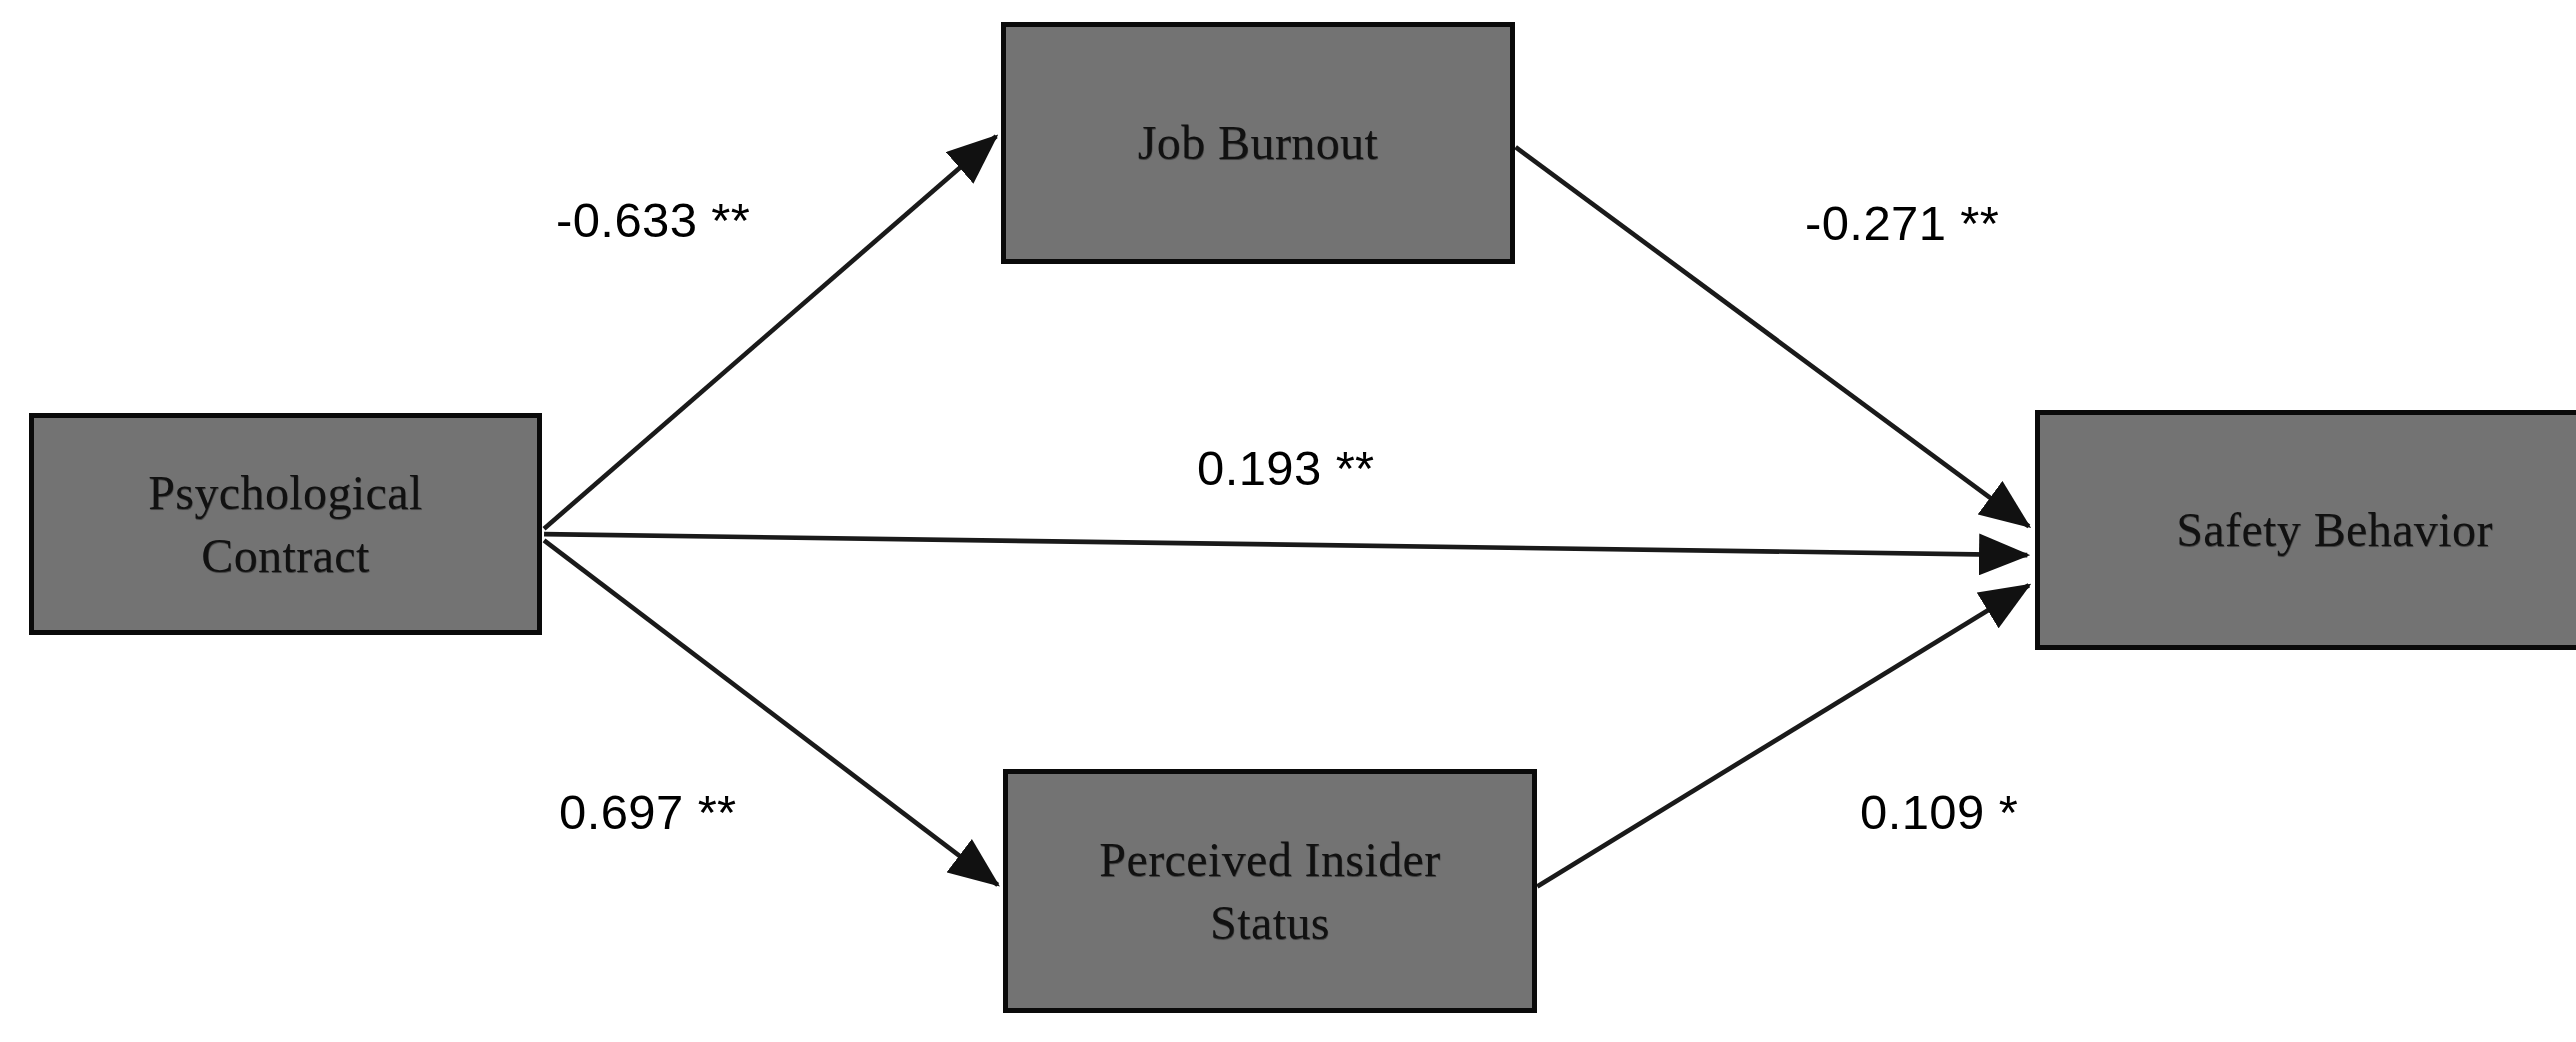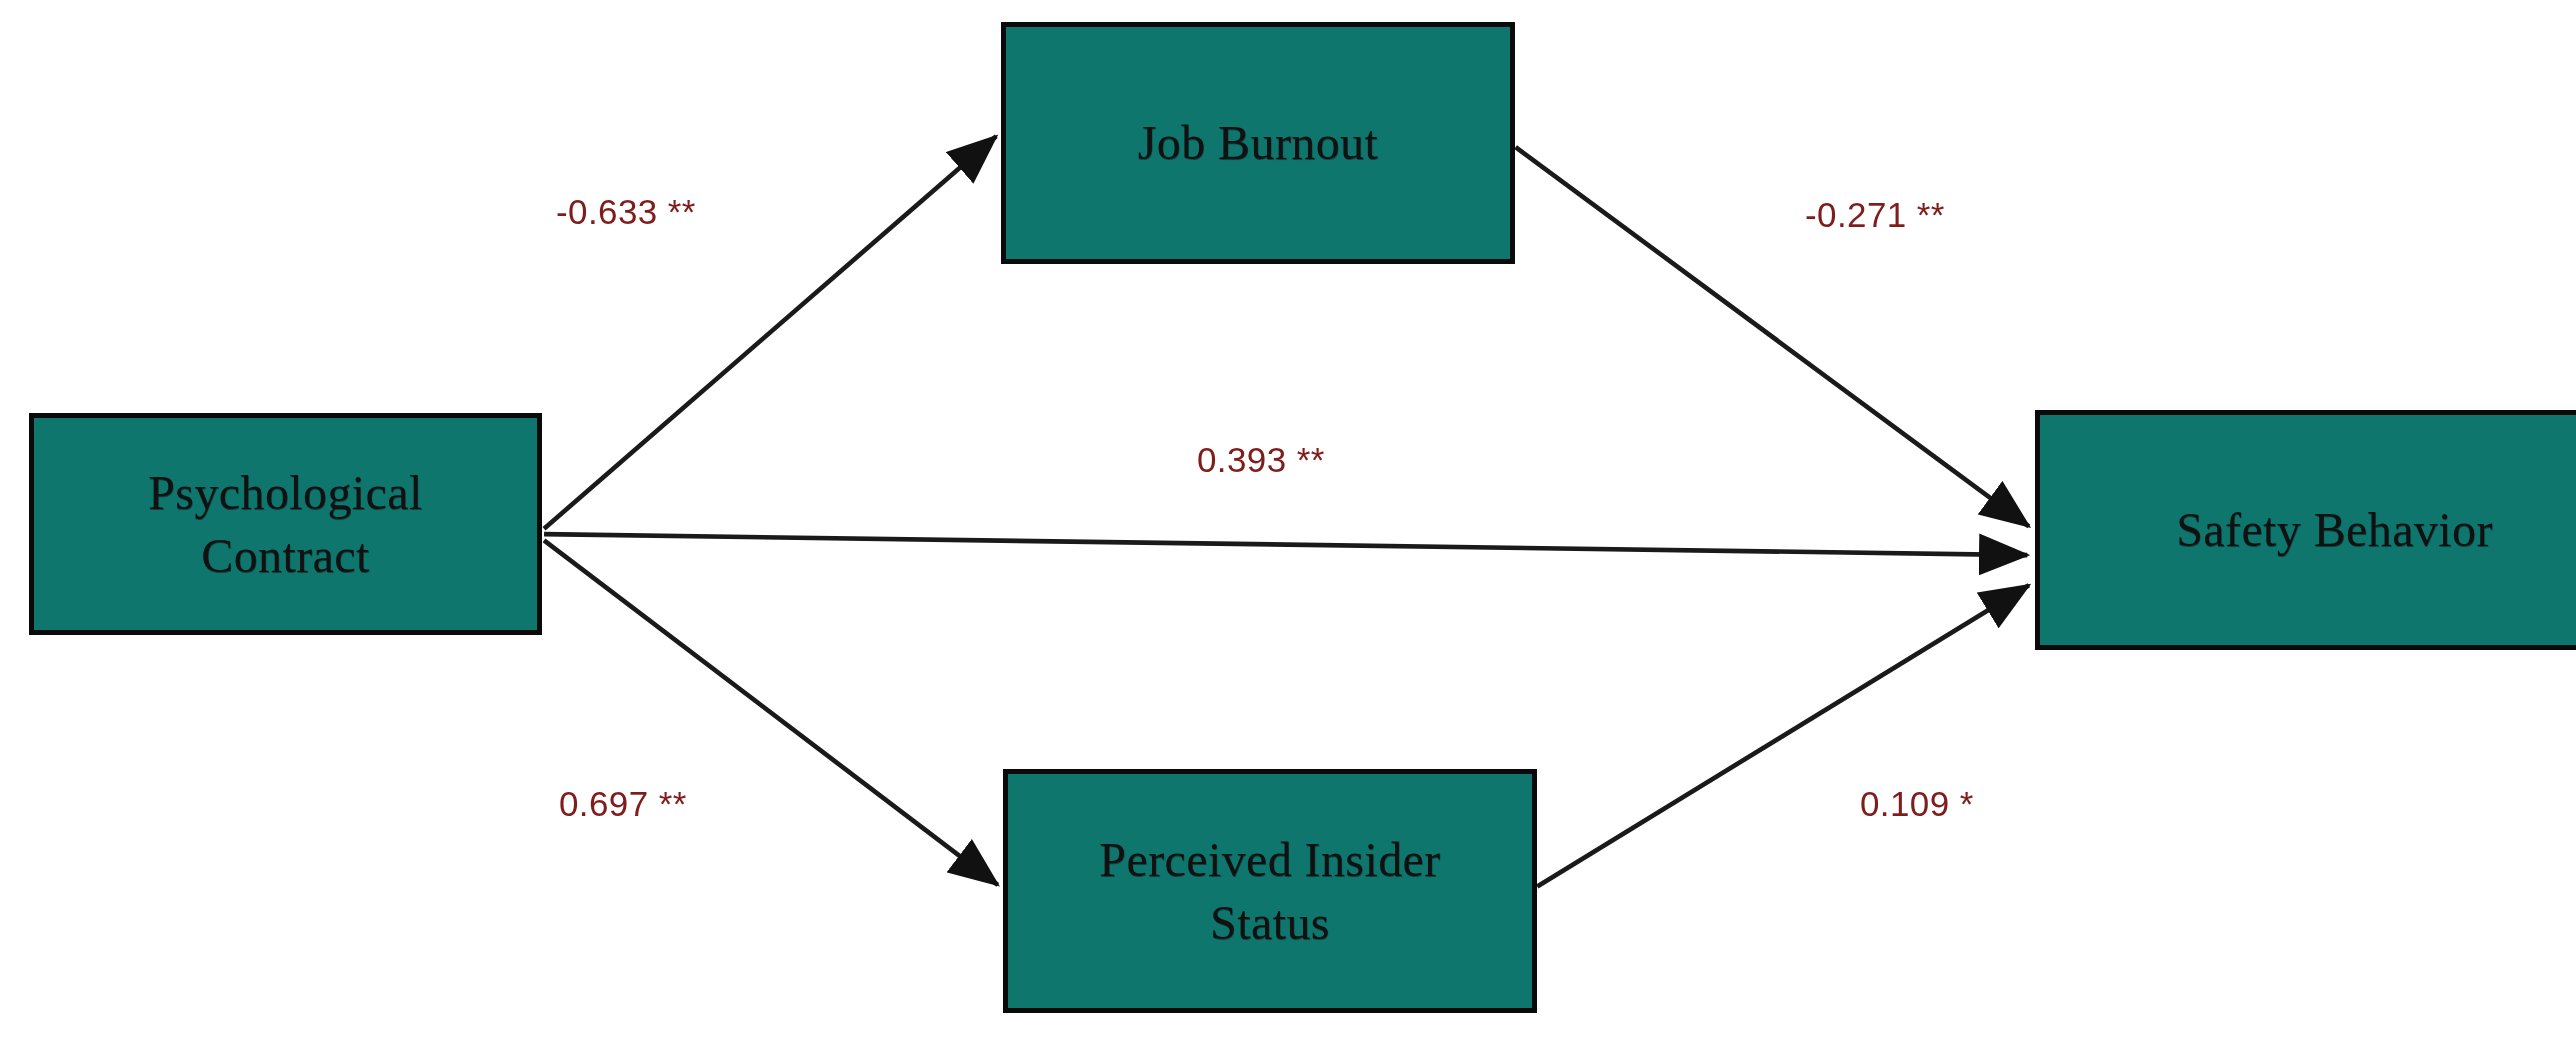--- a/index.html
+++ b/index.html
@@ -23,40 +23,40 @@
     position: absolute;
     left: 0;
     top: 0;
     width: 2576px;
     height: 1042px;
   }
   .node-box {
     position: absolute;
     box-sizing: border-box;
     border: 5.4px solid #0a0a0a;
-    background: #0f766e;
+    background: #737373;
     display: flex;
     align-items: center;
     justify-content: center;
     text-align: center;
   }
   .node-label {
     font-family: "Liberation Serif", serif;
     font-size: 48px;
     line-height: 1.32;
     color: #111111;
     letter-spacing: 0.4px;
     white-space: pre-line;
     text-shadow: 0.5px 0.5px 0.7px rgba(0,0,0,0.45);
   }
   .path-label {
     position: absolute;
     font-family: "Liberation Sans", sans-serif;
-    font-size: 35px;
-    color: #7f1d1d;
+    font-size: 49px;
+    color: #000000;
     white-space: nowrap;
     letter-spacing: 0.4px;
   }
 </style>
 </head>
 <body>
 
 <div id="diagram-root">
 
   <svg id="diagram-svg" viewBox="0 0 3326 1346">
@@ -92,20 +92,20 @@
   </div>
 
   <div class="node-box" style="left:2035px; top:410px; width:599px; height:240px;">
     <span class="node-label">Safety Behavior</span>
   </div>
 
   <div class="path-label" style="left:556px; top:192px;">-0.633 **</div>
 
   <div class="path-label" style="left:1774px; top:195px;margin-left:31px;">-0.271 **</div>
 
-  <div class="path-label" style="left:1197px; top:440px;">0.393 **</div>
+  <div class="path-label" style="left:1197px; top:440px;">0.193 **</div>
 
   <div class="path-label" style="left:559px; top:784px;">0.697 **</div>
 
   <div class="path-label" style="left:1860px; top:784px;">0.109 *</div>
 
 </div>
 
 
 </body></html>

